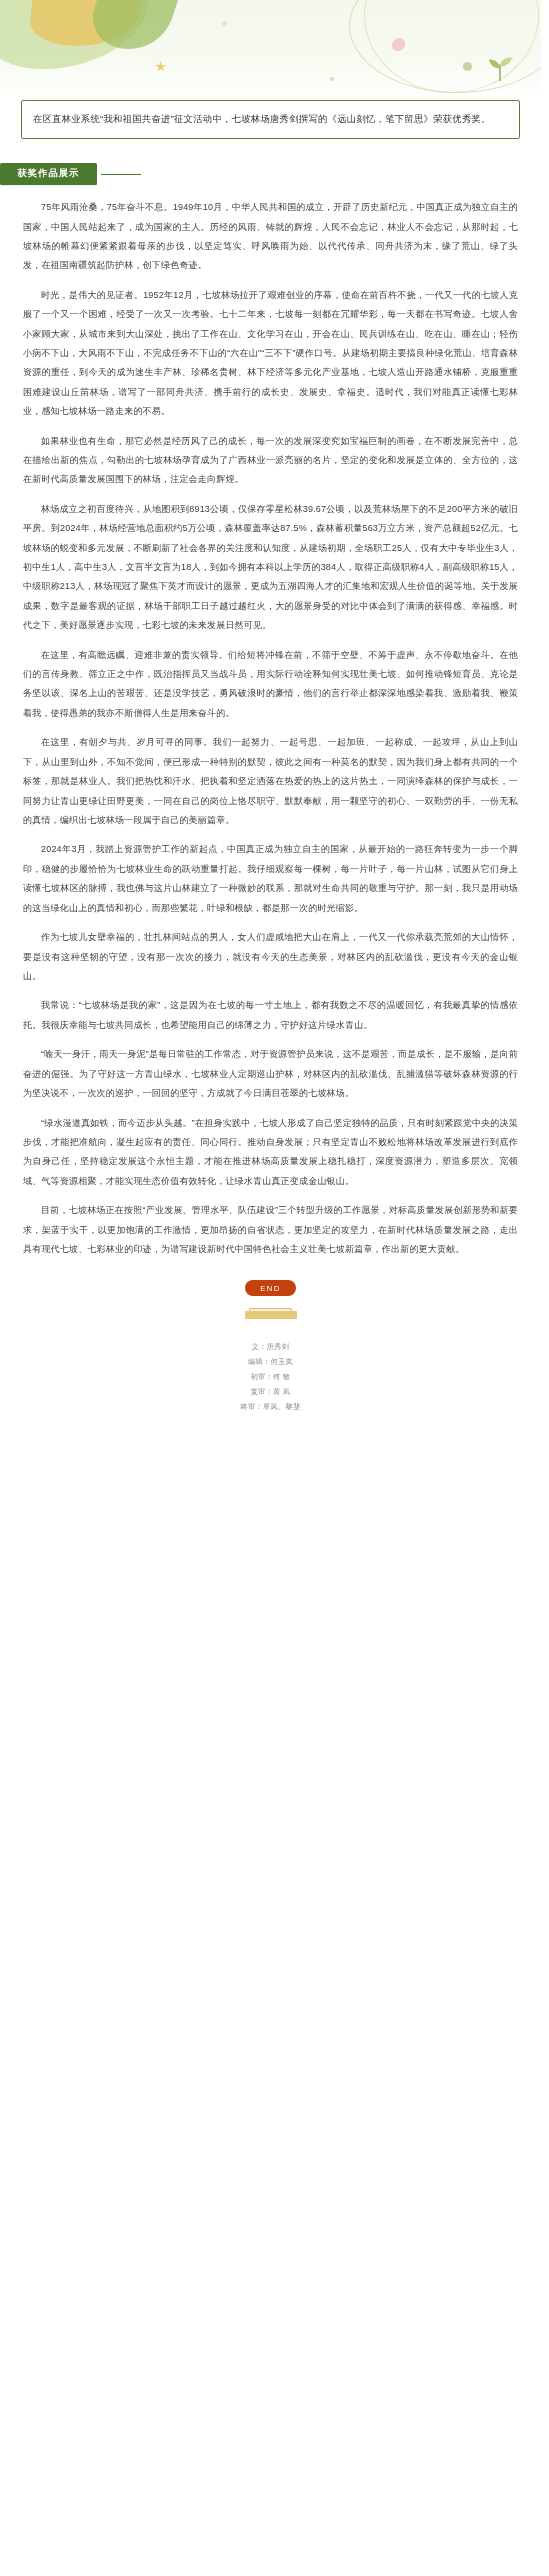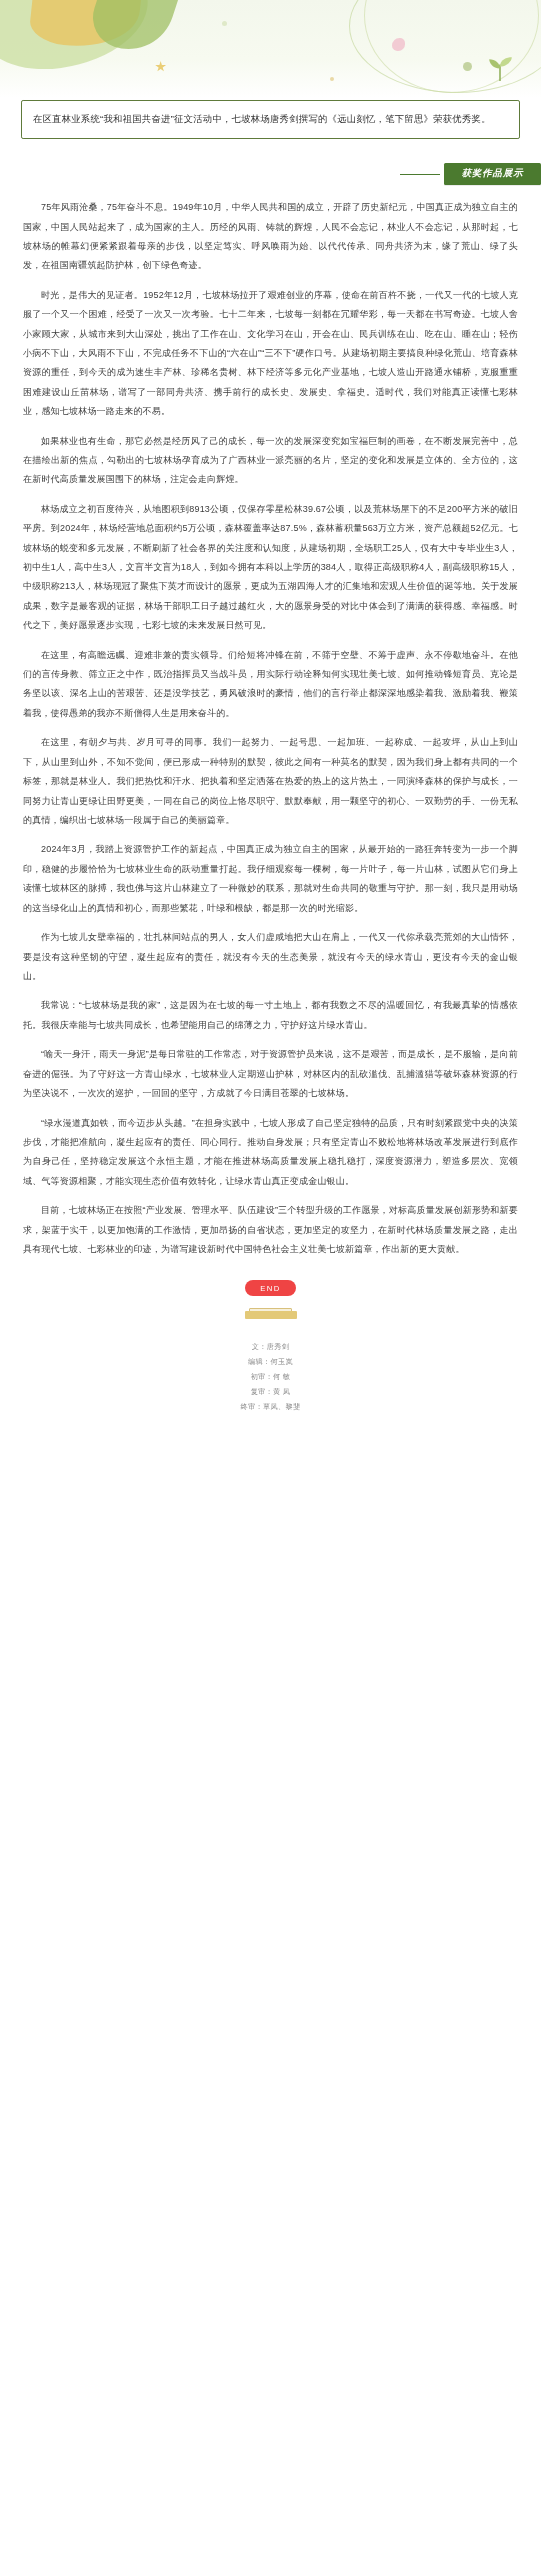--- a/index.html
+++ b/index.html
@@ -112,25 +112,24 @@
     padding: 9.3px 11.3px;
     font-size: 9.3px;
     line-height: 1.95;
     color: #2f2f2f;
     letter-spacing: 0.3px;
   }
 
   
   .ribbon-wrap {
     display: flex;
-    justify-content: flex-end;
+    justify-content: flex-start;
     align-items: center;
     margin: 24px 0 13.4px 0;
     position: relative;
-    font-style: italic;
   }
   .ribbon {
     position: relative;
     background: #4b7a2f;
     color: #ffffff;
     font-size: 9.3px;
     letter-spacing: 1px;
     padding: 4.6px 17.5px;
     border-radius: 1.5px;
     font-weight: bold;
@@ -161,21 +160,21 @@
     letter-spacing: 0.2px;
   }
 
   
   .end-wrap {
     display: flex;
     justify-content: center;
     margin: 20.6px 0 9.3px 0;
   }
   .end-pill {
-    background: #ef4444;
+    background: #c2410c;
     color: #fff;
     font-size: 7.7px;
     letter-spacing: 1.5px;
     padding: 3.6px 15.5px;
     border-radius: 10.3px;
   }
   .footer-deco {
     display: flex;
     justify-content: center;
     margin-bottom: 13.4px;
@@ -235,21 +234,21 @@
   </div>
 
   <div class="article">
     <p>75年风雨沧桑，75年奋斗不息。1949年10月，中华人民共和国的成立，开辟了历史新纪元，中国真正成为独立自主的国家，中国人民站起来了，成为国家的主人。历经的风雨、铸就的辉煌，人民不会忘记，林业人不会忘记，从那时起，七坡林场的帷幕幻便紧紧跟着母亲的步伐，以坚定笃实、呼风唤雨为始、以代代传承、同舟共济为末，缘了荒山、绿了头发，在祖国南疆筑起防护林，创下绿色奇迹。</p>
     <p>时光，是伟大的见证者。1952年12月，七坡林场拉开了艰难创业的序幕，使命在前百杵不挠，一代又一代的七坡人克服了一个又一个困难，经受了一次又一次考验。七十二年来，七坡每一刻都在冗耀华彩，每一天都在书写奇迹。七坡人舍小家顾大家，从城市来到大山深处，挑出了工作在山、文化学习在山，开会在山、民兵训练在山、吃在山、睡在山；轻伤小病不下山，大风雨不下山，不完成任务不下山的“六在山”“三不下”硬作口号。从建场初期主要搞良种绿化荒山、培育森林资源的重任，到今天的成为速生丰产林、珍稀名贵树、林下经济等多元化产业基地，七坡人造山开路通水铺桥，克服重重困难建设山丘苗林场，谱写了一部同舟共济、携手前行的成长史、发展史、拿福史。适时代，我们对能真正读懂七彩林业，感知七坡林场一路走来的不易。</p>
     <p>如果林业也有生命，那它必然是经历风了己的成长，每一次的发展深变究如宝福巨制的画卷，在不断发展完善中，总在描绘出新的焦点，勾勒出的七坡林场孕育成为了广西林业一派亮丽的名片，坚定的变化和发展是立体的、全方位的，这在新时代高质量发展国围下的林场，注定会走向辉煌。</p>
     <p>林场成立之初百度待兴，从地图积到8913公顷，仅保存零星松林39.67公顷，以及荒林场屋下的不足200平方米的破旧平房。到2024年，林场经营地总面积约5万公顷，森林覆盖率达87.5%，森林蓄积量563万立方米，资产总额超52亿元。七坡林场的蜕变和多元发展，不断刷新了社会各界的关注度和认知度，从建场初期，全场职工25人，仅有大中专毕业生3人，初中生1人，高中生3人，文盲半文盲为18人，到如今拥有本科以上学历的384人，取得正高级职称4人，副高级职称15人，中级职称213人，林场现冠了聚焦下英才而设计的愿景，更成为五湖四海人才的汇集地和宏观人生价值的诞等地。关于发展成果，数字是最客观的证据，林场干部职工日子越过越红火，大的愿景身受的对比中体会到了满满的获得感、幸福感。时代之下，美好愿景逐步实现，七彩七坡的未来发展日然可见。</p>
     <p>在这里，有高瞻远瞩、迎难非兼的责实领导。们给短将冲锋在前，不筛于空壁、不筹于虚声、永不停歇地奋斗。在他们的言传身教、筛立正之中作，既治指挥员又当战斗员，用实际行动诠释知何实现壮美七坡、如何推动锋短育员、克论是务坚以该、深名上山的苦艰苦、还是没学技艺，勇风破浪时的豪情，他们的言行举止都深深地感染着我、激励着我、鞭策着我，使得愚弟的我亦不斯僧得人生是用来奋斗的。</p>
     <p>在这里，有朝夕与共、岁月可寻的同事。我们一起努力、一起号思、一起加班、一起称成、一起攻坪，从山上到山下，从山里到山外，不知不觉间，便已形成一种特别的默契，彼此之间有一种莫名的默契，因为我们身上都有共同的一个标签，那就是林业人。我们把热忱和汗水、把执着和坚定洒落在热爱的热上的这片热土，一同演绎森林的保护与成长，一同努力让青山更绿让田野更美，一同在自己的岗位上恪尽职守、默默奉献，用一颗坚守的初心、一双勤劳的手、一份无私的真情，编织出七坡林场一段属于自己的美丽篇章。</p>
     <p>2024年3月，我踏上资源管护工作的新起点，中国真正成为独立自主的国家，从最开始的一路狂奔转变为一步一个脚印，稳健的步履恰恰为七坡林业生命的跃动重量打起。我仔细观察每一棵树，每一片叶子，每一片山林，试图从它们身上读懂七坡林区的脉搏，我也佛与这片山林建立了一种微妙的联系，那就对生命共同的敬重与守护。那一刻，我只是用动场的这当绿化山上的真情和初心，而那些繁花，叶绿和根缺，都是那一次的时光缩影。</p>
-    <p>作为七坡儿女壁幸福的，壮扎林间站点的男人，女人们虚咸地把大山在肩上，一代又一代你承载亮荒郊的大山情怀，要是没有这种坚韧的守望，凝生起应有的责任，就没有今天的生态美景，就没有今天的绿水青山，更没有今天的金山银山。</p>
+    <p>作为七坡儿女壁幸福的，壮扎林间站点的男人，女人们虚咸地把大山在肩上，一代又一代你承载亮荒郊的大山情怀，要是没有这种坚韧的守望，没有那一次次的接力，就没有今天的生态美景，对林区内的乱砍滥伐，更没有今天的金山银山。</p>
     <p>我常说：“七坡林场是我的家”，这是因为在七坡的每一寸土地上，都有我数之不尽的温暖回忆，有我最真挚的情感依托。我很庆幸能与七坡共同成长，也希望能用自己的绵薄之力，守护好这片绿水青山。</p>
     <p>“喻天一身汗，雨天一身泥”是每日常驻的工作常态，对于资源管护员来说，这不是艰苦，而是成长，是不服输，是向前奋进的倔强。为了守好这一方青山绿水，七坡林业人定期巡山护林，对林区内的乱砍滥伐、乱捕滥猎等破坏森林资源的行为坚决说不，一次次的巡护，一回回的坚守，方成就了今日满目苍翠的七坡林场。</p>
     <p>“绿水漫道真如铁，而今迈步从头越。”在担身实践中，七坡人形成了自己坚定独特的品质，只有时刻紧跟党中央的决策步伐，才能把准航向，凝生起应有的责任、同心同行。推动自身发展；只有坚定青山不败松地将林场改革发展进行到底作为自身己任，坚持稳定发展这个永恒主题，才能在推进林场高质量发展上稳扎稳打，深度资源潜力，塑造多层次、宽领域、气等资源相聚，才能实现生态价值有效转化，让绿水青山真正变成金山银山。</p>
     <p>目前，七坡林场正在按照“产业发展、管理水平、队伍建设”三个转型升级的工作愿景，对标高质量发展创新形势和新要求，架蓝于实干，以更加饱满的工作激情，更加昂扬的自省状态，更加坚定的攻坚力，在新时代林场质量发展之路，走出具有现代七坡、七彩林业的印迹，为谱写建设新时代中国特色社会主义壮美七坡新篇章，作出新的更大贡献。</p>
   </div>
 
   <div class="end-wrap">
     <div class="end-pill">END</div>
   </div>
   <div class="footer-deco">

